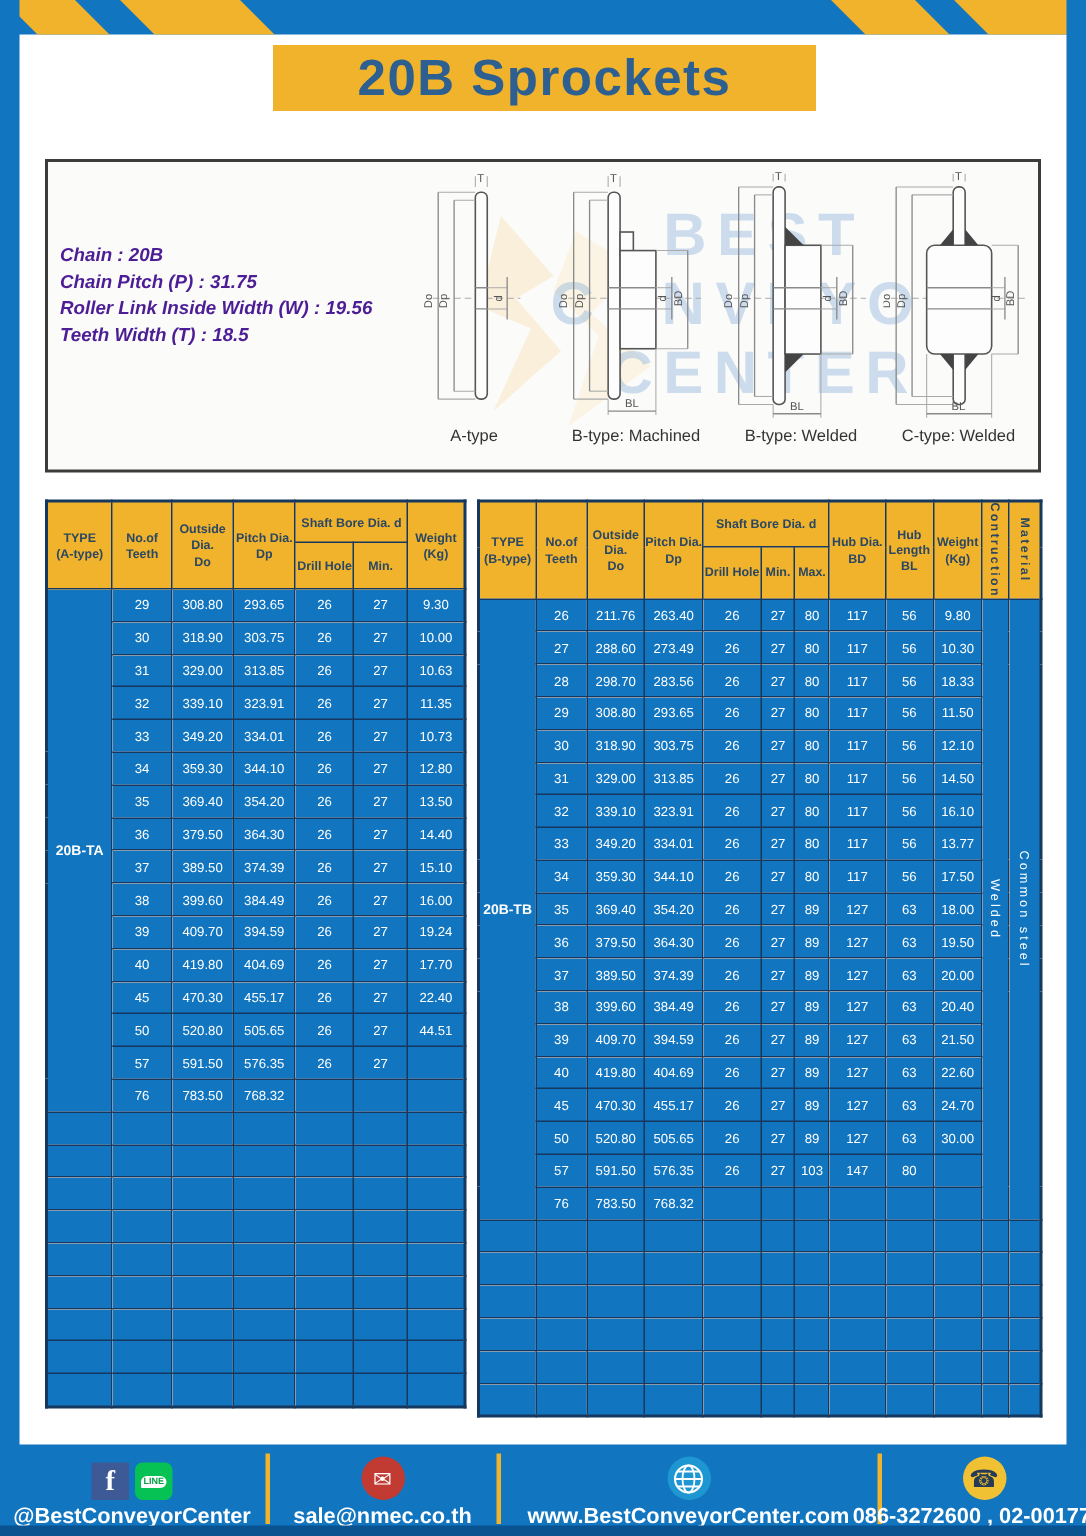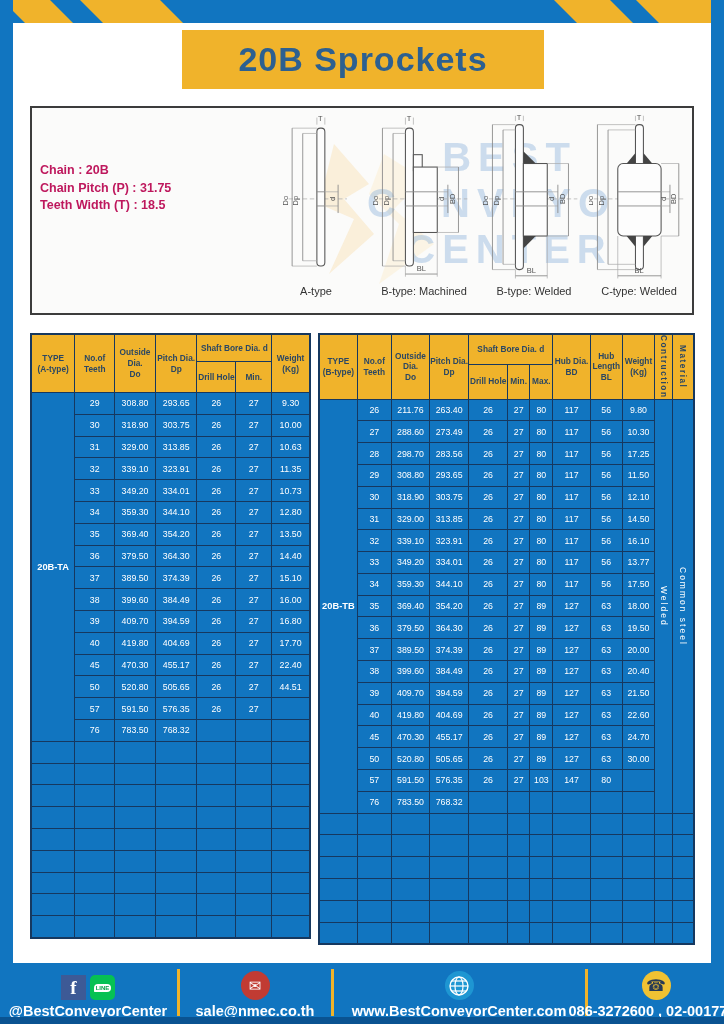--- a/index.html
+++ b/index.html
@@ -4,32 +4,32 @@
 <style>
   html,body{margin:0;padding:0;background:#e8e8e8;}
   #page{position:relative;width:724px;height:1024px;background:#ffffff;overflow:hidden;
         font-family:"Liberation Sans",sans-serif;}
   
   .topbar{position:absolute;left:0;top:0;width:724px;height:23px;background:#1175c0;overflow:hidden;}
   .stripe{position:absolute;top:-2px;height:28px;background:#f0b32b;transform:skewX(45deg);}
   .frame-l{position:absolute;left:0;top:0;width:13px;height:1024px;background:#1175c0;}
   .frame-r{position:absolute;right:0;top:0;width:13px;height:1024px;background:#1175c0;}
   
-  .banner{position:absolute;left:182px;top:30px;width:362px;height:59px;background:#f0b32b;
+  .banner{position:absolute;left:182px;top:30px;width:362px;height:44px;background:#f0b32b;
           display:flex;align-items:center;justify-content:center;}
   .banner .t{font-size:34px;font-weight:bold;color:#2d6090;letter-spacing:1px;}
   
   .panel{position:absolute;left:30px;top:106px;width:664px;height:209px;background:#fbfbfa;
          border:2px solid #3c3c3c;box-sizing:border-box;}
   .wm-text{position:absolute;left:295px;top:26px;width:365px;font-weight:bold;font-size:40px;
            line-height:46px;letter-spacing:7px;color:rgba(128,172,216,0.38);text-align:center;
            white-space:pre-line;z-index:0;pointer-events:none;}
   .wm-logo{position:absolute;left:242px;top:16px;z-index:0;pointer-events:none;opacity:.45;}
   .spec-lines{position:absolute;left:8px;top:54px;z-index:2;}
-  .spec-line{font-size:12.5px;font-weight:bold;color:#be185d;line-height:17.7px;white-space:nowrap;}
+  .spec-line{font-size:12.5px;font-weight:bold;color:#4c1d95;line-height:17.7px;white-space:nowrap;font-style:italic;}
   .diag{position:absolute;top:6px;text-align:center;z-index:1;}
   .diag svg{display:block;margin:0 auto;}
   .diag .cap{font-size:11px;color:#333;margin-top:3px;white-space:nowrap;}
   .dline{stroke:#8a8a8a;stroke-width:1;fill:none;}
   .dthin{stroke:#aaa;stroke-width:0.8;fill:none;}
   .dpart{stroke:#555;stroke-width:1.2;fill:#fdfdfd;}
   .dweld{fill:#444;stroke:none;}
   .dtxt{font-size:8.5px;fill:#555;font-family:"Liberation Sans",sans-serif;}
   
   .ptable{position:absolute;top:333px;border-collapse:collapse;table-layout:fixed;
@@ -88,20 +88,21 @@
     <svg class="wm-logo" width="200" height="180" viewBox="0 0 200 180">
       <polygon points="60,20 95,60 70,75 100,110 55,150 80,95 45,80" fill="#f6c878" opacity="0.55"></polygon>
       <polygon points="110,30 150,55 120,85 160,120 105,160 125,100 95,70" fill="#fbe3ae" opacity="0.6"></polygon>
     </svg>
     <div class="wm-text">BEST
 CONVEYOR
 CENTER</div>
     <div class="spec-lines">
         <div class="spec-line">Chain : 20B</div>
         <div class="spec-line">Chain Pitch (P) : 31.75</div>
+        <div class="spec-line">Roller Link Inside Width (W) : 19.56</div>
         <div class="spec-line">Teeth Width (T) : 18.5</div>
       </div>
 
     <div class="diag" style="left:236px;width:96px;">
       <svg width="90" height="168" viewBox="0 0 90 190">
         <line class="dthin" x1="14" y1="96" x2="80" y2="96" stroke-dasharray="5,3"></line>
         <rect class="dpart" x="46" y="16" width="9" height="156" rx="4"></rect>
         <line class="dline" x1="46" y1="88" x2="55" y2="88"></line>
         <line class="dline" x1="46" y1="104" x2="55" y2="104"></line>
         <line class="dthin" x1="18" y1="16" x2="46" y2="16"></line>
@@ -344,21 +345,21 @@
           <td>26</td>
           <td>27</td>
           <td>16.00</td>
         </tr>
         <tr>
           <td>39</td>
           <td>409.70</td>
           <td>394.59</td>
           <td>26</td>
           <td>27</td>
-          <td>16.80</td>
+          <td>19.24</td>
         </tr>
         <tr>
           <td>40</td>
           <td>419.80</td>
           <td>404.69</td>
           <td>26</td>
           <td>27</td>
           <td>17.70</td>
         </tr>
         <tr>
@@ -548,21 +549,21 @@
         </tr>
         <tr>
           <td>28</td>
           <td>298.70</td>
           <td>283.56</td>
           <td>26</td>
           <td>27</td>
           <td>80</td>
           <td>117</td>
           <td>56</td>
-          <td>17.25</td>
+          <td>18.33</td>
         </tr>
         <tr>
           <td>29</td>
           <td>308.80</td>
           <td>293.65</td>
           <td>26</td>
           <td>27</td>
           <td>80</td>
           <td>117</td>
           <td>56</td>

